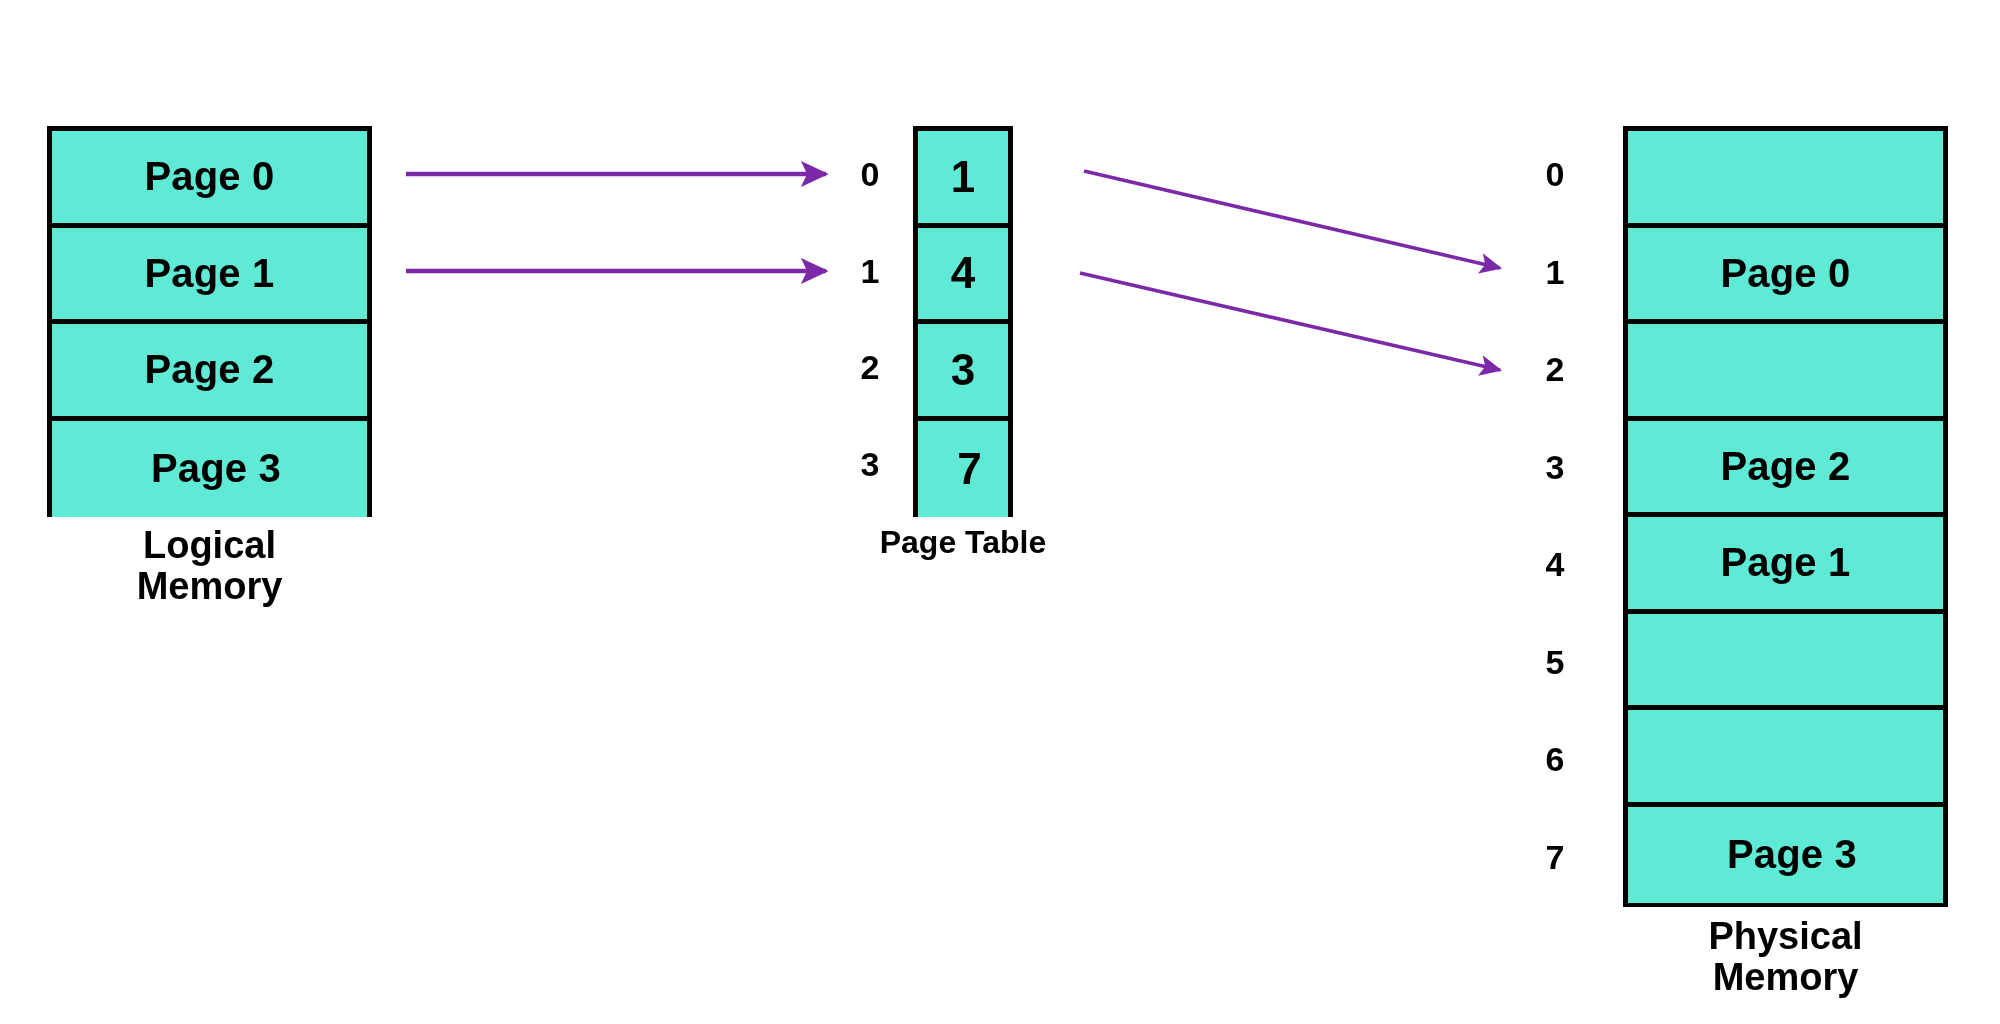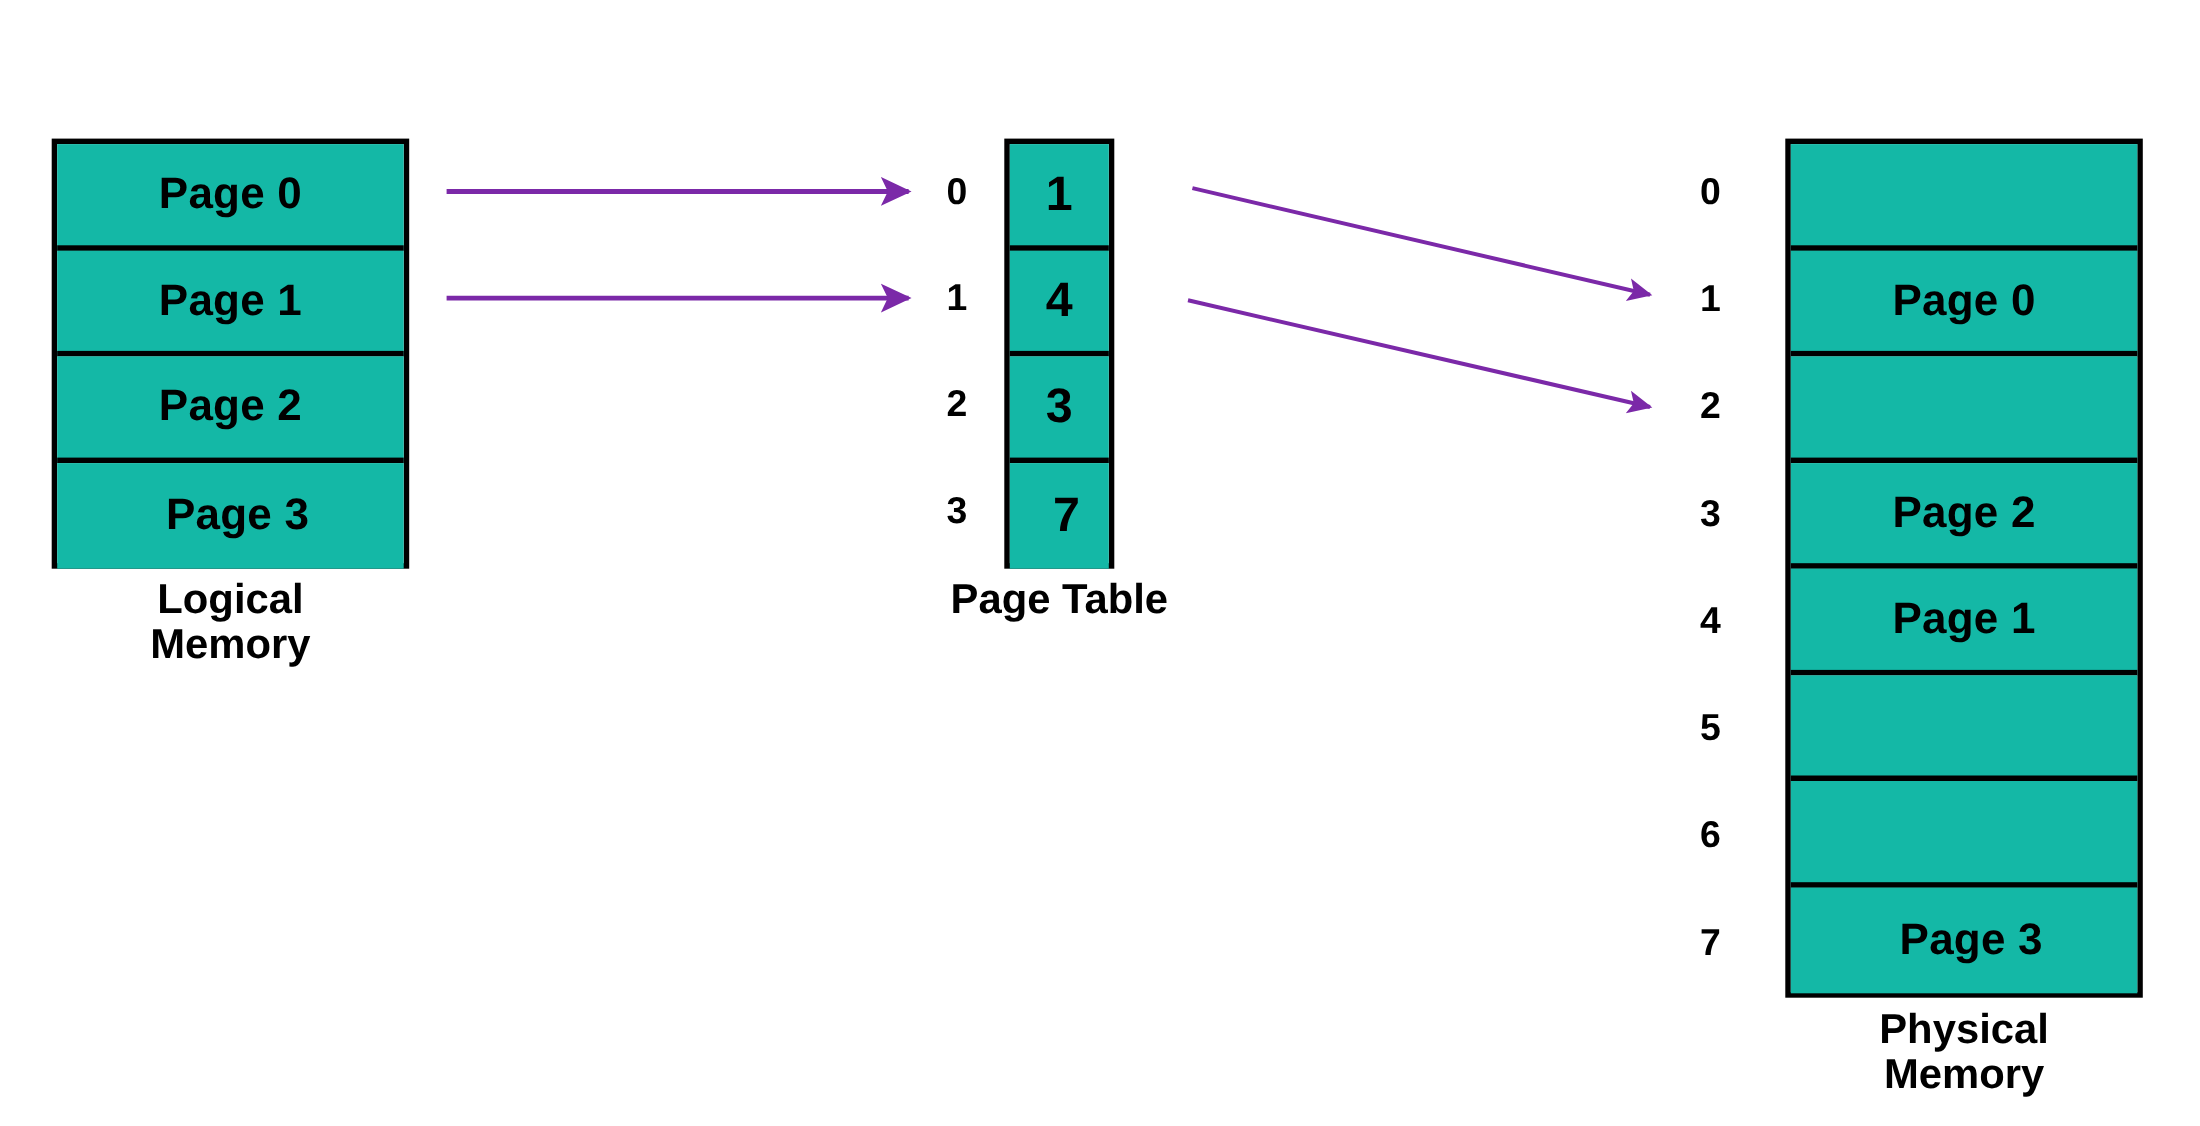--- a/index.html
+++ b/index.html
@@ -28,21 +28,21 @@
     background: #ffffff;
   }
   .memrow {
     box-sizing: border-box;
     display: flex;
     align-items: center;
     justify-content: center;
     border-bottom: 5px solid #000000;
     font-weight: bold;
     color: #000000;
-    background: #14b8a6;
+    background: #5eead4;
   }
   .memrow:last-child {
     border-bottom: none;
     padding-left: 13px;
   }
 
   
   #logical-memory {
     left: 47px;
     top: 126px;
@@ -123,21 +123,21 @@
   }
   #logical-memory-caption {
     left: 47px;
     top: 525px;
     width: 325px;
   }
   #page-table-caption {
     left: 853px;
     top: 525px;
     width: 220px;
-    font-size: 38px;
+    font-size: 32px;
   }
   #physical-memory-caption {
     left: 1623px;
     top: 916px;
     width: 325px;
   }
   #frame-number-heading {
     left: 1470px;
     top: 32px;
     width: 180px;

